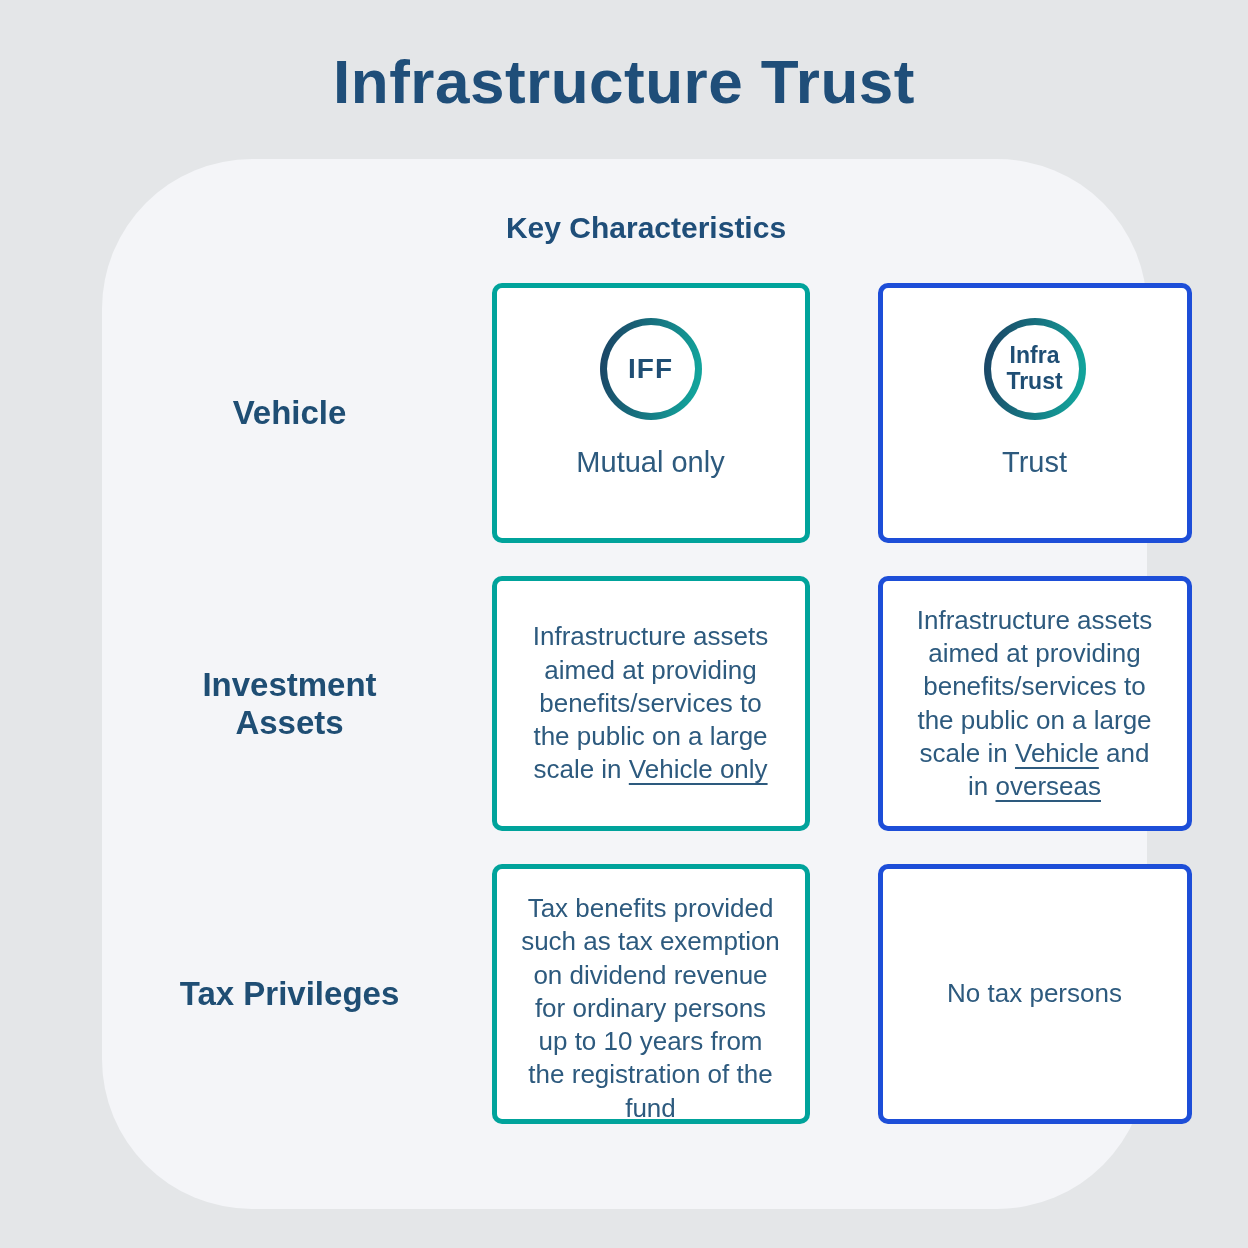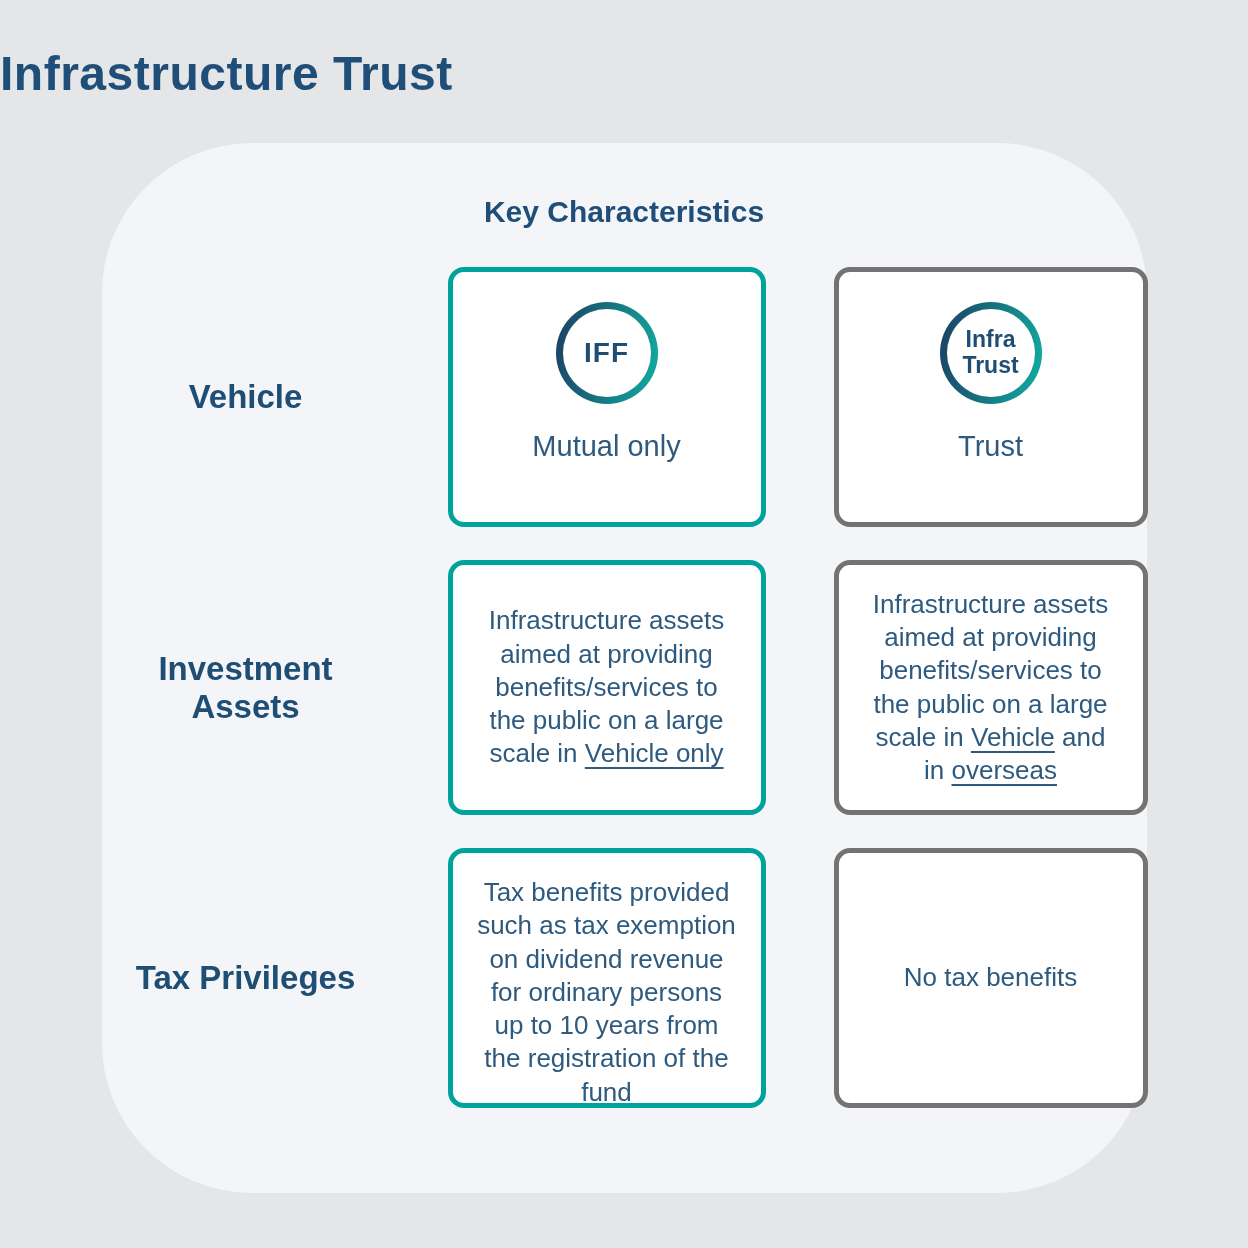--- a/index.html
+++ b/index.html
@@ -4,31 +4,33 @@
 <style>
   html, body { margin: 0; padding: 0; }
   body {
     width: 1248px; height: 1248px;
     background: #E4E6E8;
     font-family: "Liberation Sans", sans-serif;
     overflow: hidden;
   }
   .title {
     margin: 0; padding-top: 46px;
-    font-size: 48px; font-weight: bold;
+    text-align: center;
+    font-size: 62px; font-weight: bold;
     letter-spacing: 0.5px;
     color: #1F4E79;
   }
   .panel {
     width: 1045px; height: 1050px;
     margin: 42px auto 0 auto;
     background: #F4F5F8;
     border-radius: 150px;
     box-sizing: border-box;
     padding-top: 52px;
+    padding-left: 44px;
   }
   .heading {
     margin: 0;
     text-align: center;
     font-size: 30px; font-weight: bold;
     color: #1F4E79;
   }
   .grid {
     margin-top: 38px;
     margin-left: 10px;
@@ -39,29 +41,29 @@
     row-gap: 33px;
   }
   .row-label {
     display: flex; align-items: center; justify-content: center;
     text-align: center;
     font-size: 33px; font-weight: bold;
     color: #1F4E74;
   }
   .card {
     background: #ffffff;
-    border-radius: 16px;
+    border-radius: 10px;
     box-sizing: border-box;
     display: flex; flex-direction: column;
     align-items: center; justify-content: center;
     text-align: center;
     color: #2D5A7E;
   }
   .card.teal { border: 5px solid #00A39B; }
-  .card.navy { border: 5px solid #737373; }
+  .card.navy { border: 5px solid #1d4ed8; }
   .card.vehicle { justify-content: flex-start; padding-top: 30px; }
   .ring {
     width: 102px; height: 102px;
     border-radius: 50%;
     background: linear-gradient(100deg, #1B4465 5%, #12A39B 90%);
     display: flex; align-items: center; justify-content: center;
     flex: 0 0 auto;
   }
   .ring-inner {
     width: 88px; height: 88px;
@@ -130,18 +132,18 @@
         <div class="body-text"><span>Infrastructure assets aimed at providing benefits/services to the public on a large scale in </span><u>Vehicle</u><span> and in </span><u>overseas</u></div>
       </div>
 
       <div class="row-label">Tax Privileges</div>
 
       <div class="card teal">
         <div class="body-text tax-text">Tax benefits provided such as tax exemption on dividend revenue for ordinary persons up to 10 years from the registration of the fund</div>
       </div>
 
       <div class="card navy">
-        <div class="body-text no-tax-text">No tax benefits</div>
+        <div class="body-text no-tax-text">No tax persons</div>
       </div>
 
     </div>
   </div>
 </div>
 
 </body></html>

